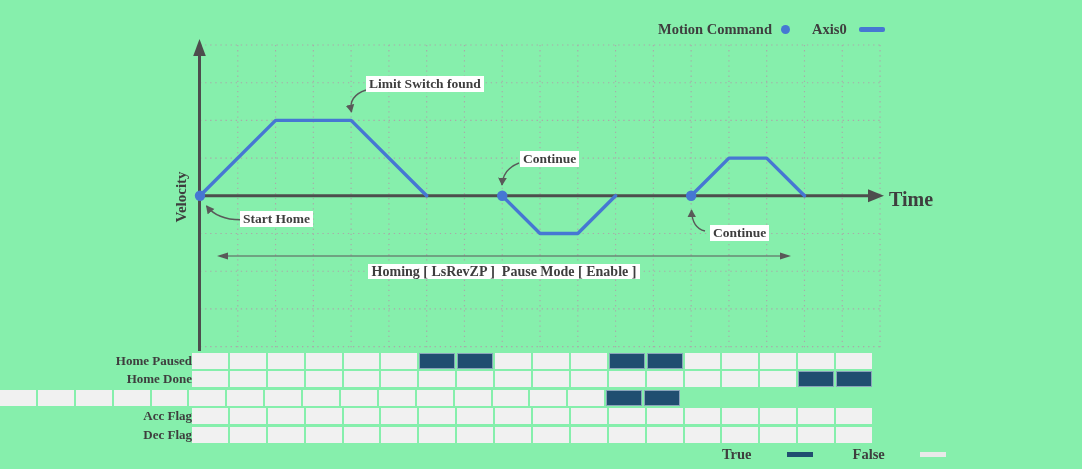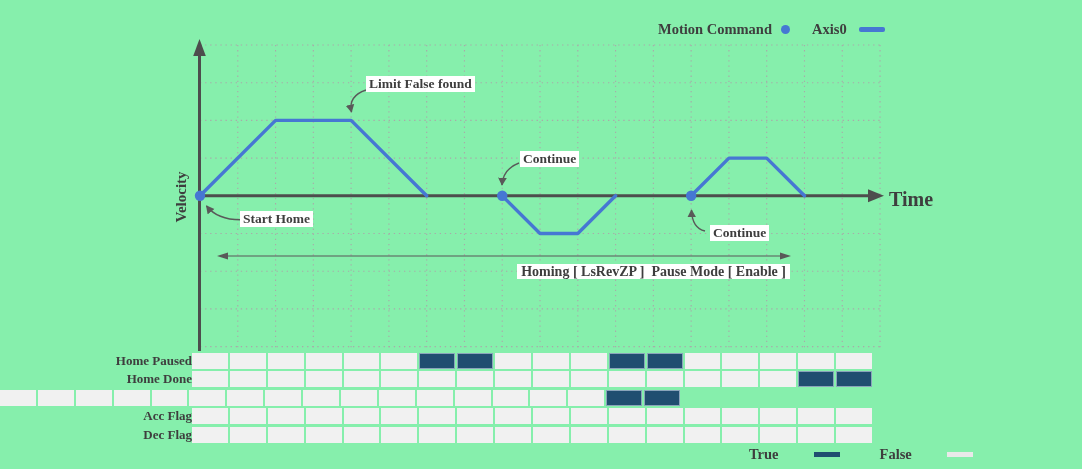--- a/index.html
+++ b/index.html
@@ -10,26 +10,26 @@
   #plot-svg{position:absolute;left:0;top:0;}
   .lbl{position:absolute;white-space:nowrap;}
   .wbg{background:#ffffff;padding:0 3px;}
   .anno{font-size:13.5px;}
   #y-axis-label{left:181px;top:197px;transform:translate(-50%,-50%) rotate(-90deg);font-size:15px;}
   #x-axis-label{left:889px;top:188px;font-size:20px;}
   #anno-limit{left:366px;top:76px;}
   #anno-start{left:240px;top:211px;}
   #anno-cont1{left:520px;top:151px;}
   #anno-cont2{left:710px;top:225px;}
-  #mode-label{left:218px;top:264px;width:572px;text-align:right;font-size:14px;}
+  #mode-label{left:218px;top:264px;width:572px;text-align:center;font-size:14px;}
   #mode-label span{white-space:pre;background:#fff;padding:0 4px;}
   
   .legend{position:absolute;display:flex;align-items:center;font-size:14.5px;}
   #legend-top{left:658px;top:21px;}
-  #legend-bottom{left:749px;top:446px;gap:24px;}
+  #legend-bottom{left:722px;top:446px;gap:24px;}
   .dot{width:9px;height:9px;border-radius:50%;background:#4677d3;margin-left:9px;}
   .lswatch{width:26px;height:4.5px;border-radius:2px;background:#4677d3;margin-left:12px;}
   .sw-true{width:26px;height:4.5px;background:#204e70;margin-left:11px;}
   .sw-false{width:26px;height:4.5px;background:#e9e9e9;margin-left:11px;}
   .gap-l{margin-left:22px;}
   .gap-m{margin-left:16px;}
   
   #signal-rows{position:absolute;left:0;top:353px;width:1082px;}
   .sig-row{display:flex;align-items:stretch;height:16px;margin-bottom:2.4px;}
   .sig-label{width:192px;text-align:right;font-size:13px;line-height:16px;}
@@ -113,21 +113,21 @@
   <div id="legend-top" class="legend">
     <span>Motion Command</span>
     <span class="dot"></span>
     <span class="gap-l">Axis0</span>
     <span class="lswatch"></span>
   </div>
 
   <div id="y-axis-label" class="lbl">Velocity</div>
   <div id="x-axis-label" class="lbl">Time</div>
 
-  <div id="anno-limit" class="lbl anno wbg">Limit False found</div>
+  <div id="anno-limit" class="lbl anno wbg">Limit Switch found</div>
   <div id="anno-start" class="lbl anno wbg">Start Home</div>
   <div id="anno-cont1" class="lbl anno wbg">Continue</div>
   <div id="anno-cont2" class="lbl anno wbg">Continue</div>
   <div id="mode-label" class="lbl">
     <span>Homing [ LsRevZP ]  Pause Mode [ Enable ]</span>
   </div>
 
   <div id="signal-rows">
       <div class="sig-row">
         <div class="sig-label">Home Paused</div>

